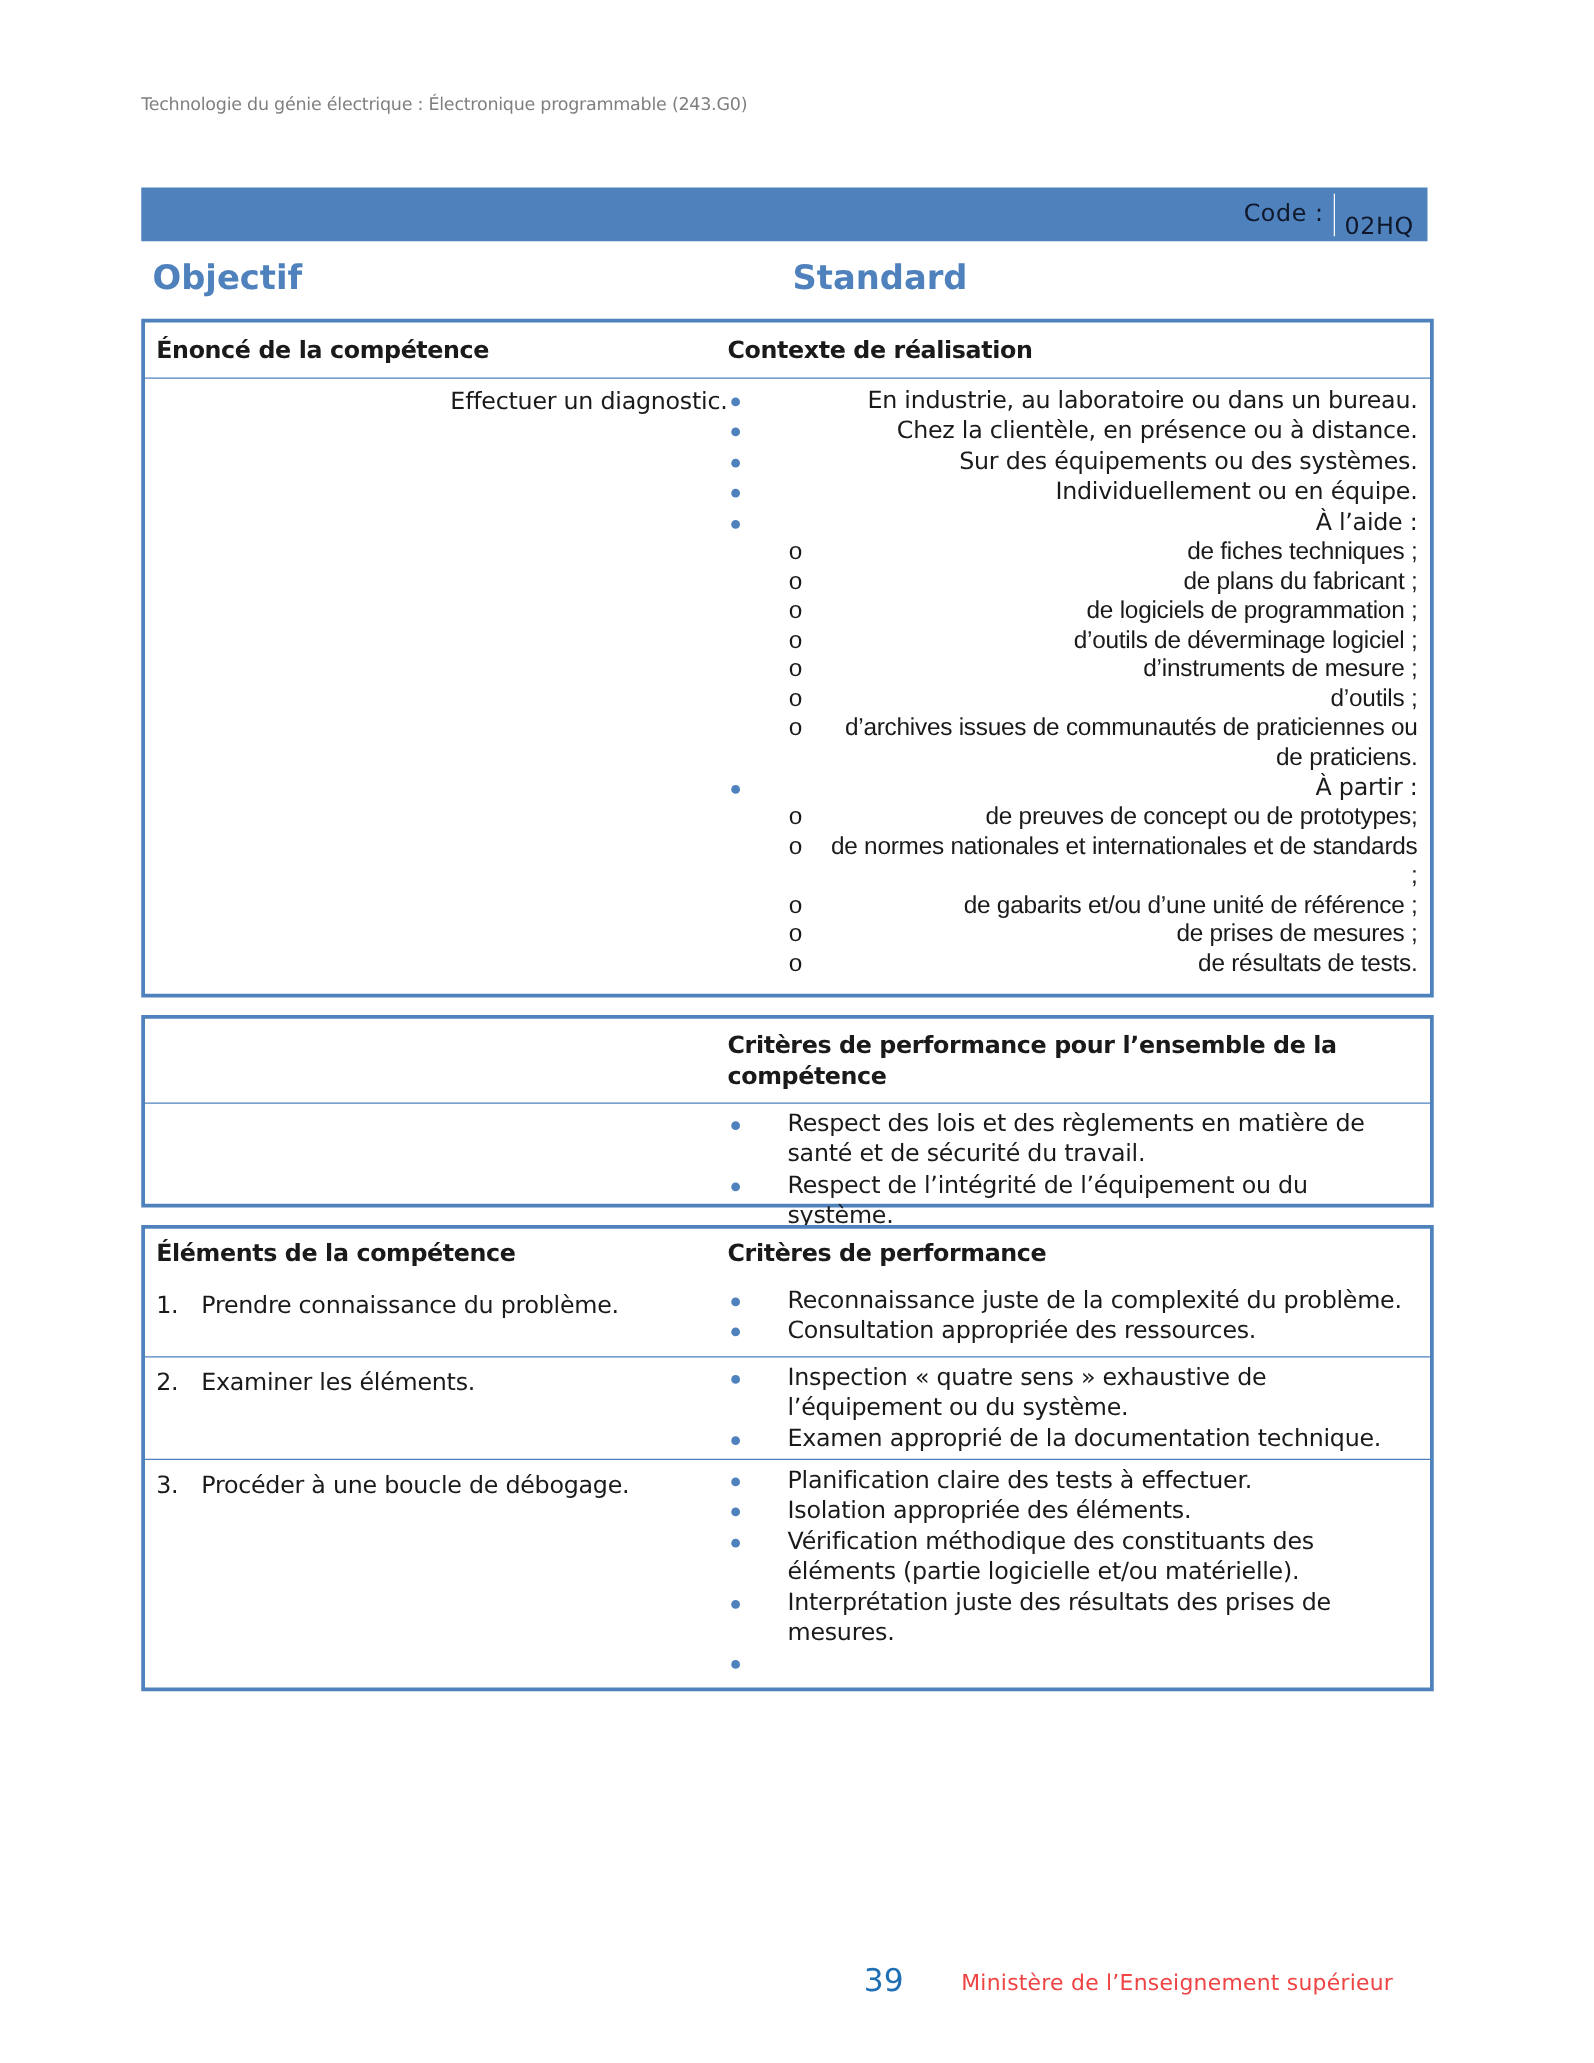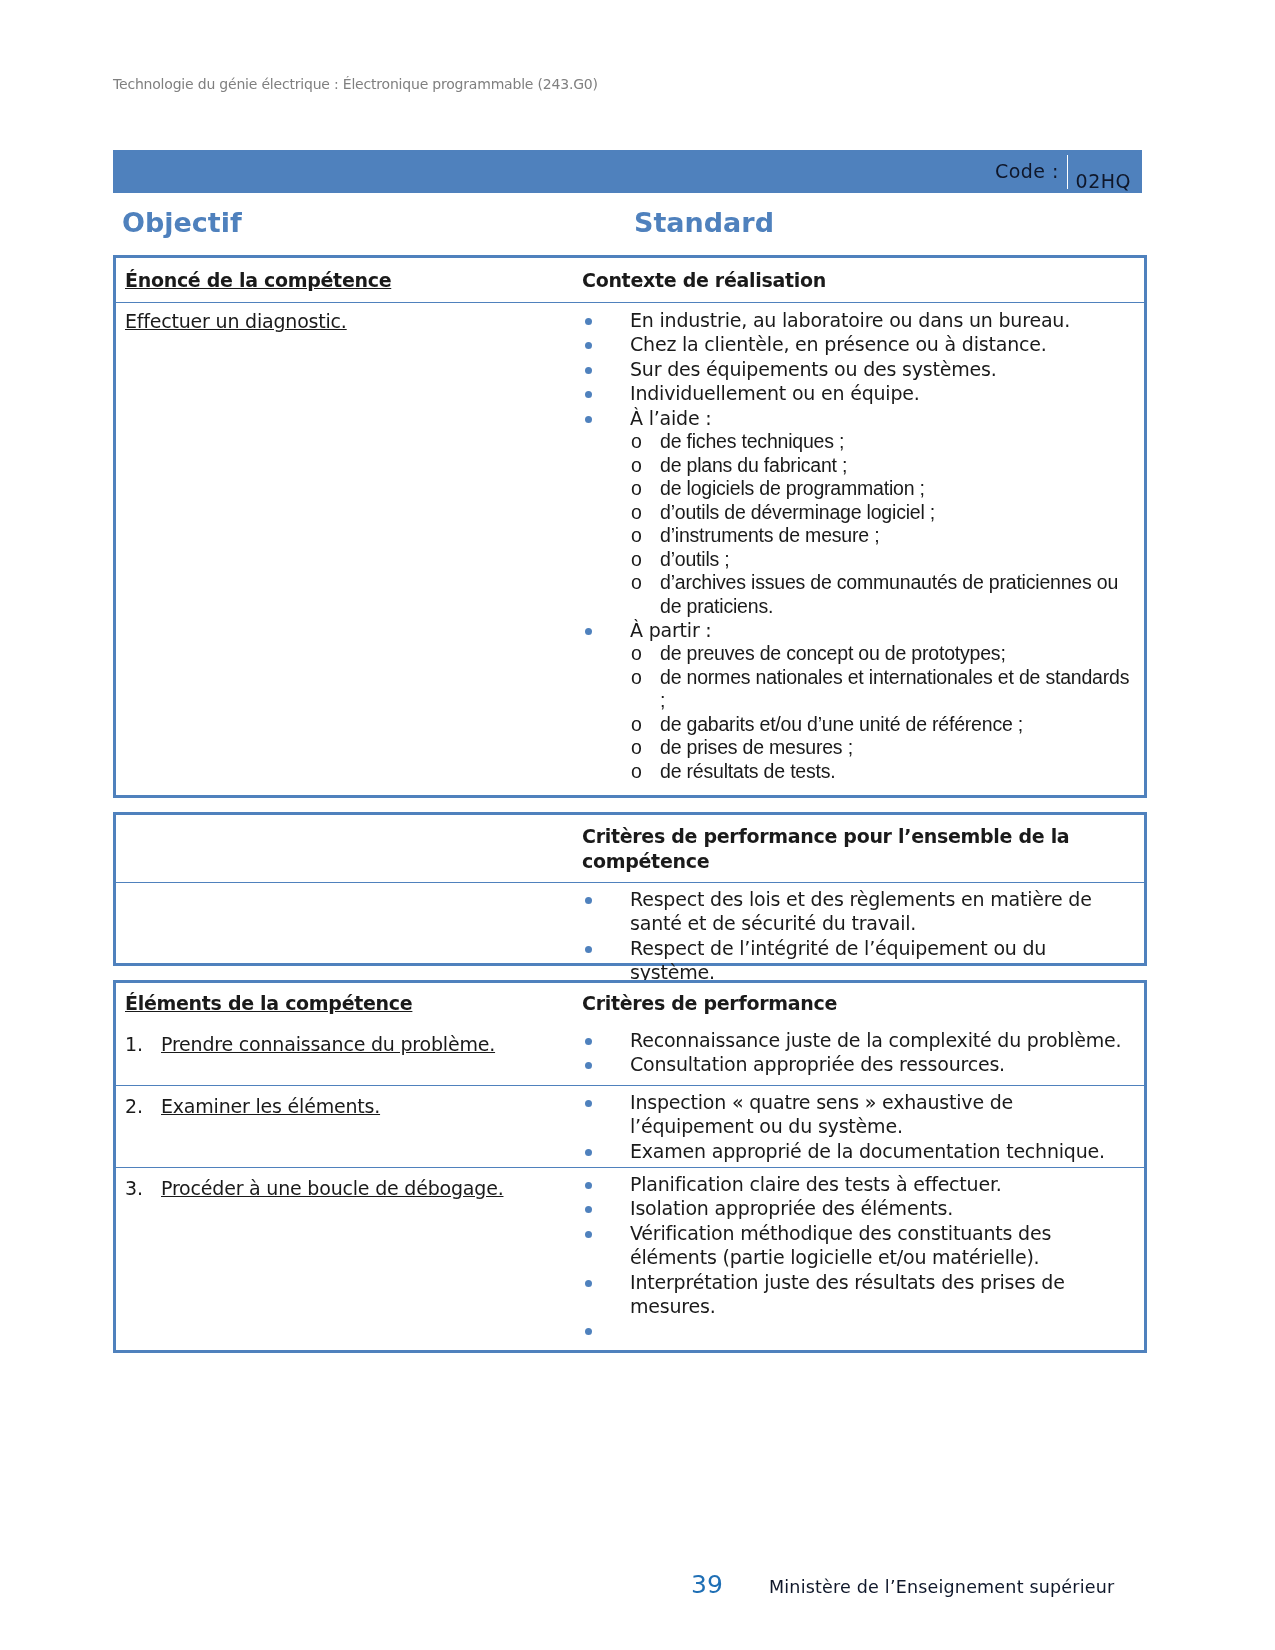--- a/index.html
+++ b/index.html
@@ -9,58 +9,58 @@
   .code-bar .code-label { position: absolute; right: 83px; top: 10px; letter-spacing: 0.5px; }
   .code-bar .code-sep { position: absolute; right: 74px; top: 5px; width: 1px; height: 34px; background: #ffffff; }
   .code-bar .code-value { position: absolute; right: 11px; top: 20px; letter-spacing: 0.5px; }
   .col-title { position: absolute; top: 207px; font-size: 27px; font-weight: bold; color: #4f81bd; }
   .col-title.obj { left: 122px; }
   .col-title.std { left: 634px; }
 
   .tbl { position: absolute; left: 113px; width: 1028px; border: 3px solid #4f81bd; box-sizing: content-box; }
   .tbl .row { position: relative; border-top: 1.5px solid #4f81bd; display: flex; }
   .tbl .row:first-child { border-top: none; }
-  .tbl .cell-l { width: 466px; padding: 0 0 0 9px; box-sizing: border-box; text-decoration: underline; }
+  .tbl .cell-l { width: 466px; padding: 0 0 0 9px; box-sizing: border-box; }
   .tbl .cell-r { flex: 1; padding: 0 10px 0 0; box-sizing: border-box; }
   .hdr { font-weight: bold; font-size: 19px; letter-spacing: -0.3px; line-height: 25px; }
   .body-text { font-size: 19px; line-height: 24.4px; letter-spacing: -0.2px; }
 
   ul.bul { list-style: none; margin: 0; padding: 0; }
   ul.bul > li { position: relative; padding-left: 48px; font-size: 19px; line-height: 24.4px; letter-spacing: -0.2px; }
   ul.bul > li > .dot { position: absolute; left: 3px; top: 10px; width: 7px; height: 7px; border-radius: 50%; background: #4f81bd; }
   ul.sub { list-style: none; margin: 0; padding: 0; }
   ul.sub > li { position: relative; padding-left: 30px; font-family: "Liberation Sans", sans-serif; font-size: 19.5px; line-height: 23.5px; }
   ul.sub > li > .o { position: absolute; left: 1px; top: 0; }
 
   .num-item { position: relative; padding-left: 36px; font-size: 19px; line-height: 24px; letter-spacing: -0.2px; }
   .num-item .num { position: absolute; left: 0; top: 0; }
 
   .footer-page { position: absolute; left: 691px; top: 1570px; font-size: 25px; color: #1f6fb5; }
-  .footer-ministry { position: absolute; left: 769px; top: 1577px; font-size: 17.5px; color: #0f172a; letter-spacing: 0.2px; }
+  .footer-ministry { position: absolute; left: 769px; top: 1577px; font-size: 17.5px; color: #ef4444; letter-spacing: 0.2px; }
 </style>
 </head>
 <body>
 
 <div class="running-head">Technologie du génie électrique : Électronique programmable (243.G0)</div>
 
 <div class="code-bar">
   <span class="code-label">Code :</span>
   <span class="code-sep"></span>
   <span class="code-value">02HQ</span>
 </div>
 
 <div class="col-title obj">Objectif</div>
 <div class="col-title std">Standard</div>
 
 <div class="tbl" style="top:255px;">
   <div class="row" style="height:44px;">
     <div class="cell-l hdr" style="padding-top:10px;">Énoncé de la compétence</div>
     <div class="cell-r hdr" style="padding-top:10px;">Contexte de réalisation</div>
   </div>
-  <div class="row" style="height:492px;">
+  <div class="row" style="height:492px;text-align:right;">
     <div class="cell-l body-text" style="padding-top:6px;">Effectuer un diagnostic.</div>
     <div class="cell-r" style="padding-top:5px;">
       <ul class="bul" id="context-list">
           <li><span class="dot"></span><span>En industrie, au laboratoire ou dans un bureau.</span></li>
           <li><span class="dot"></span><span>Chez la clientèle, en présence ou à distance.</span></li>
           <li><span class="dot"></span><span>Sur des équipements ou des systèmes.</span></li>
           <li><span class="dot"></span><span>Individuellement ou en équipe.</span></li>
           <li><span class="dot"></span><span>À l’aide :</span><ul class="sub">
               <li><span class="o">o</span><span>de fiches techniques ;</span></li>
               <li><span class="o">o</span><span>de plans du fabricant ;</span></li>

